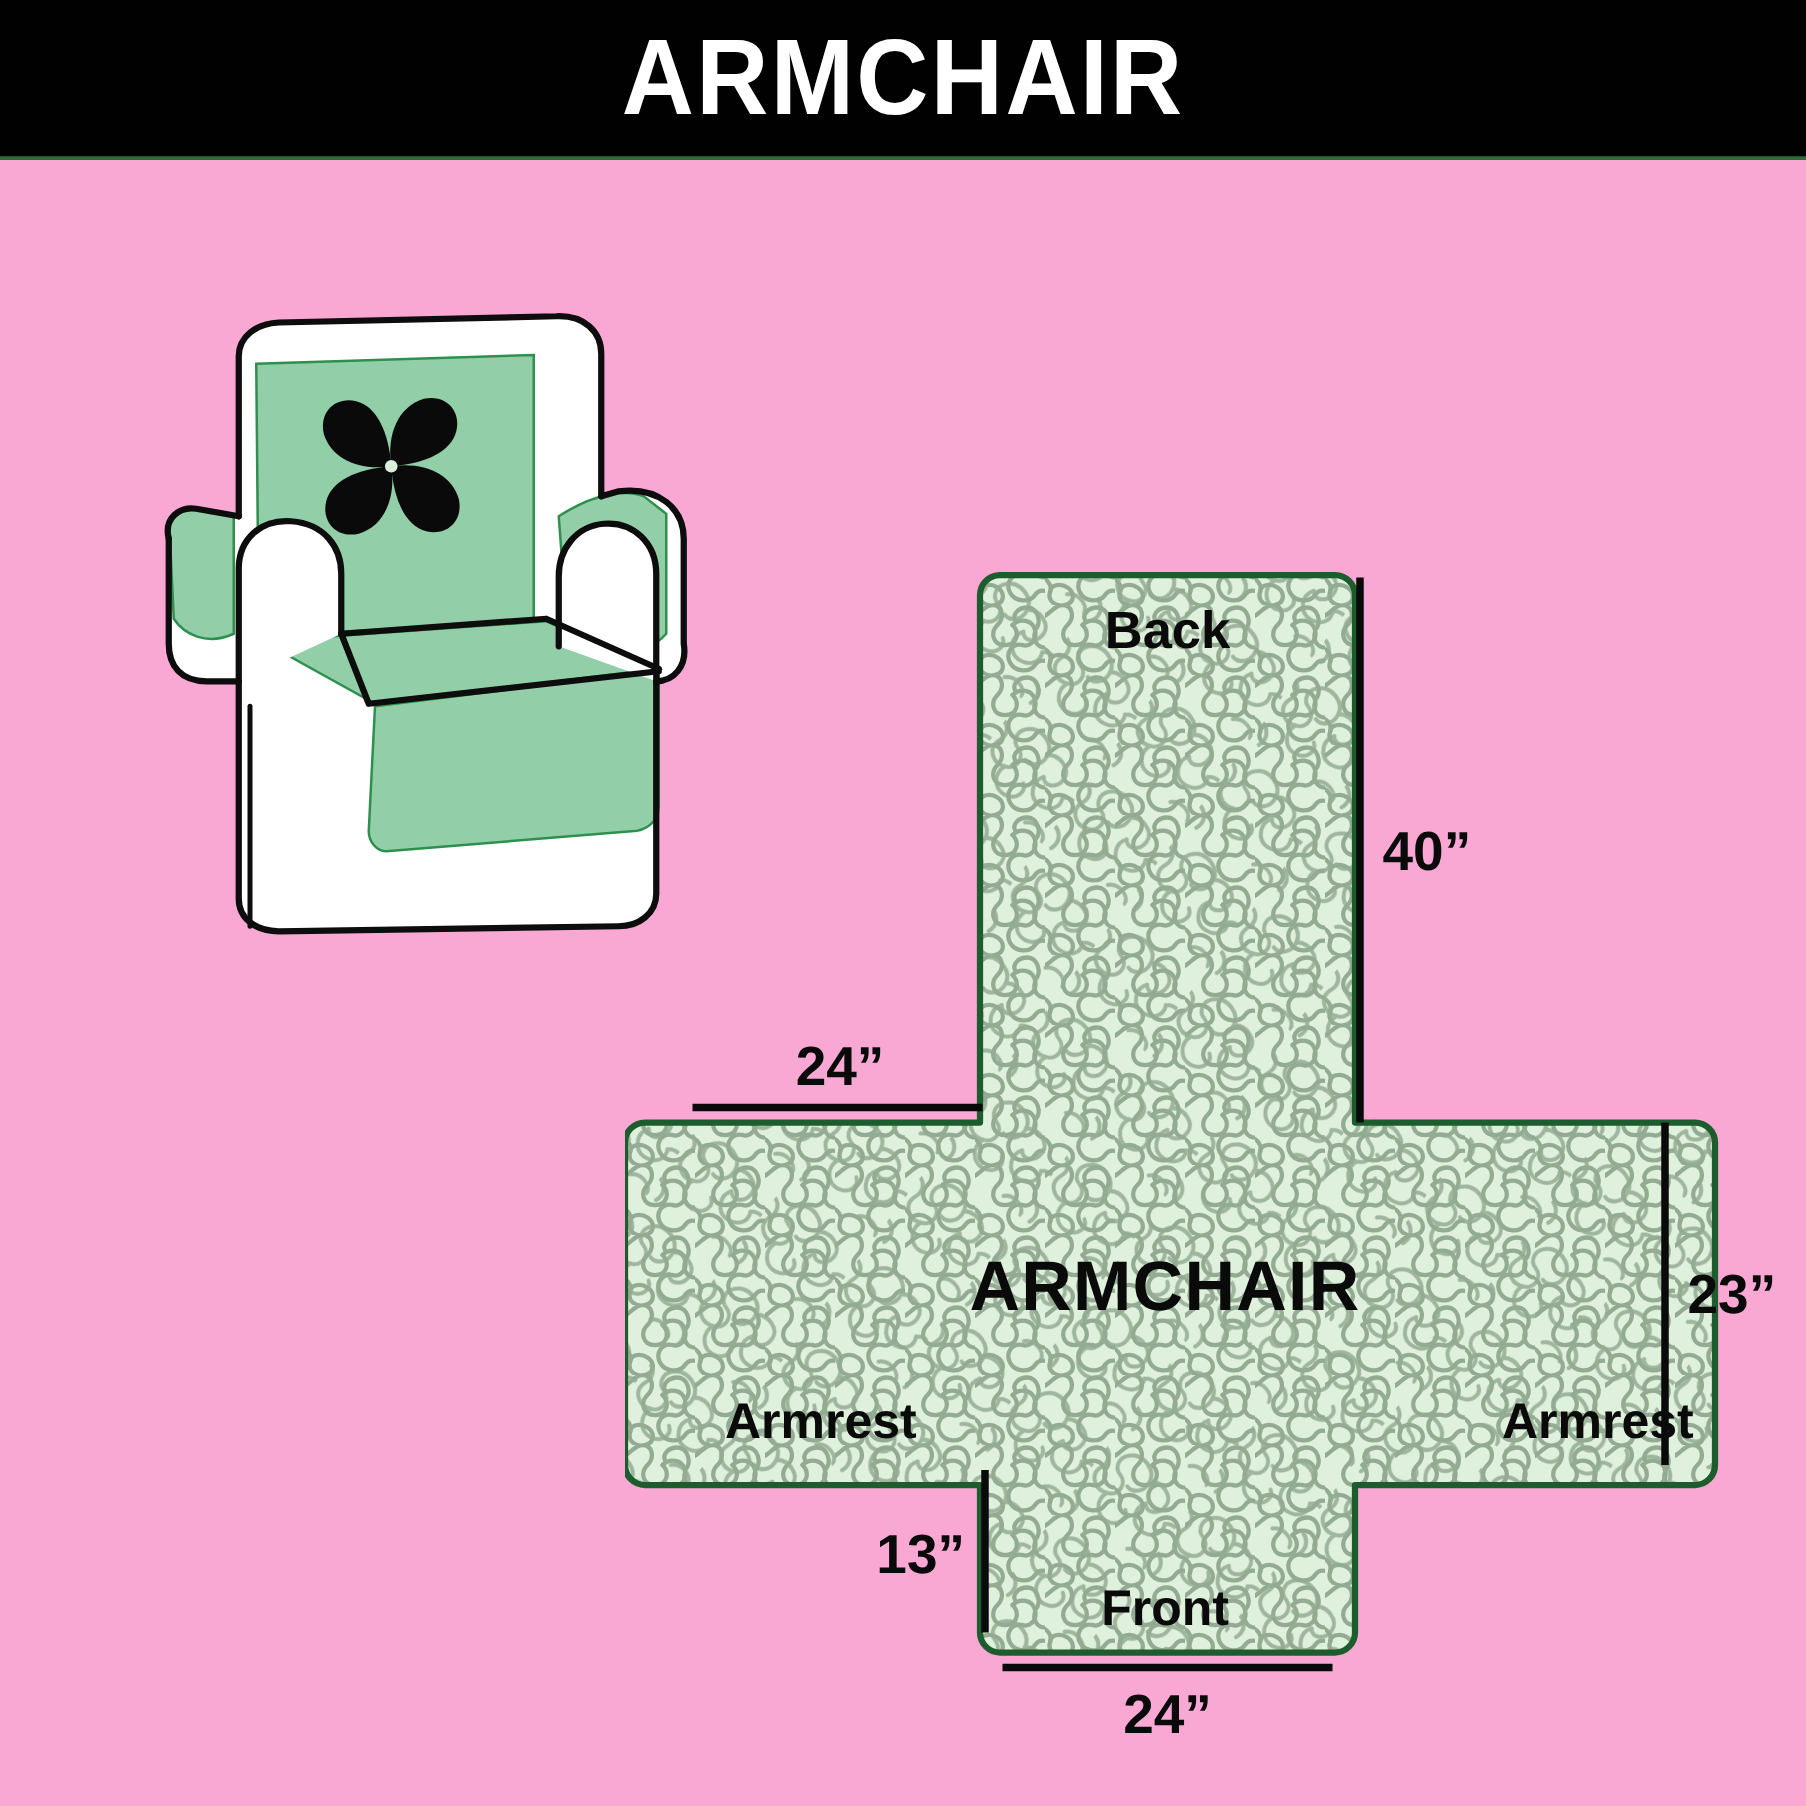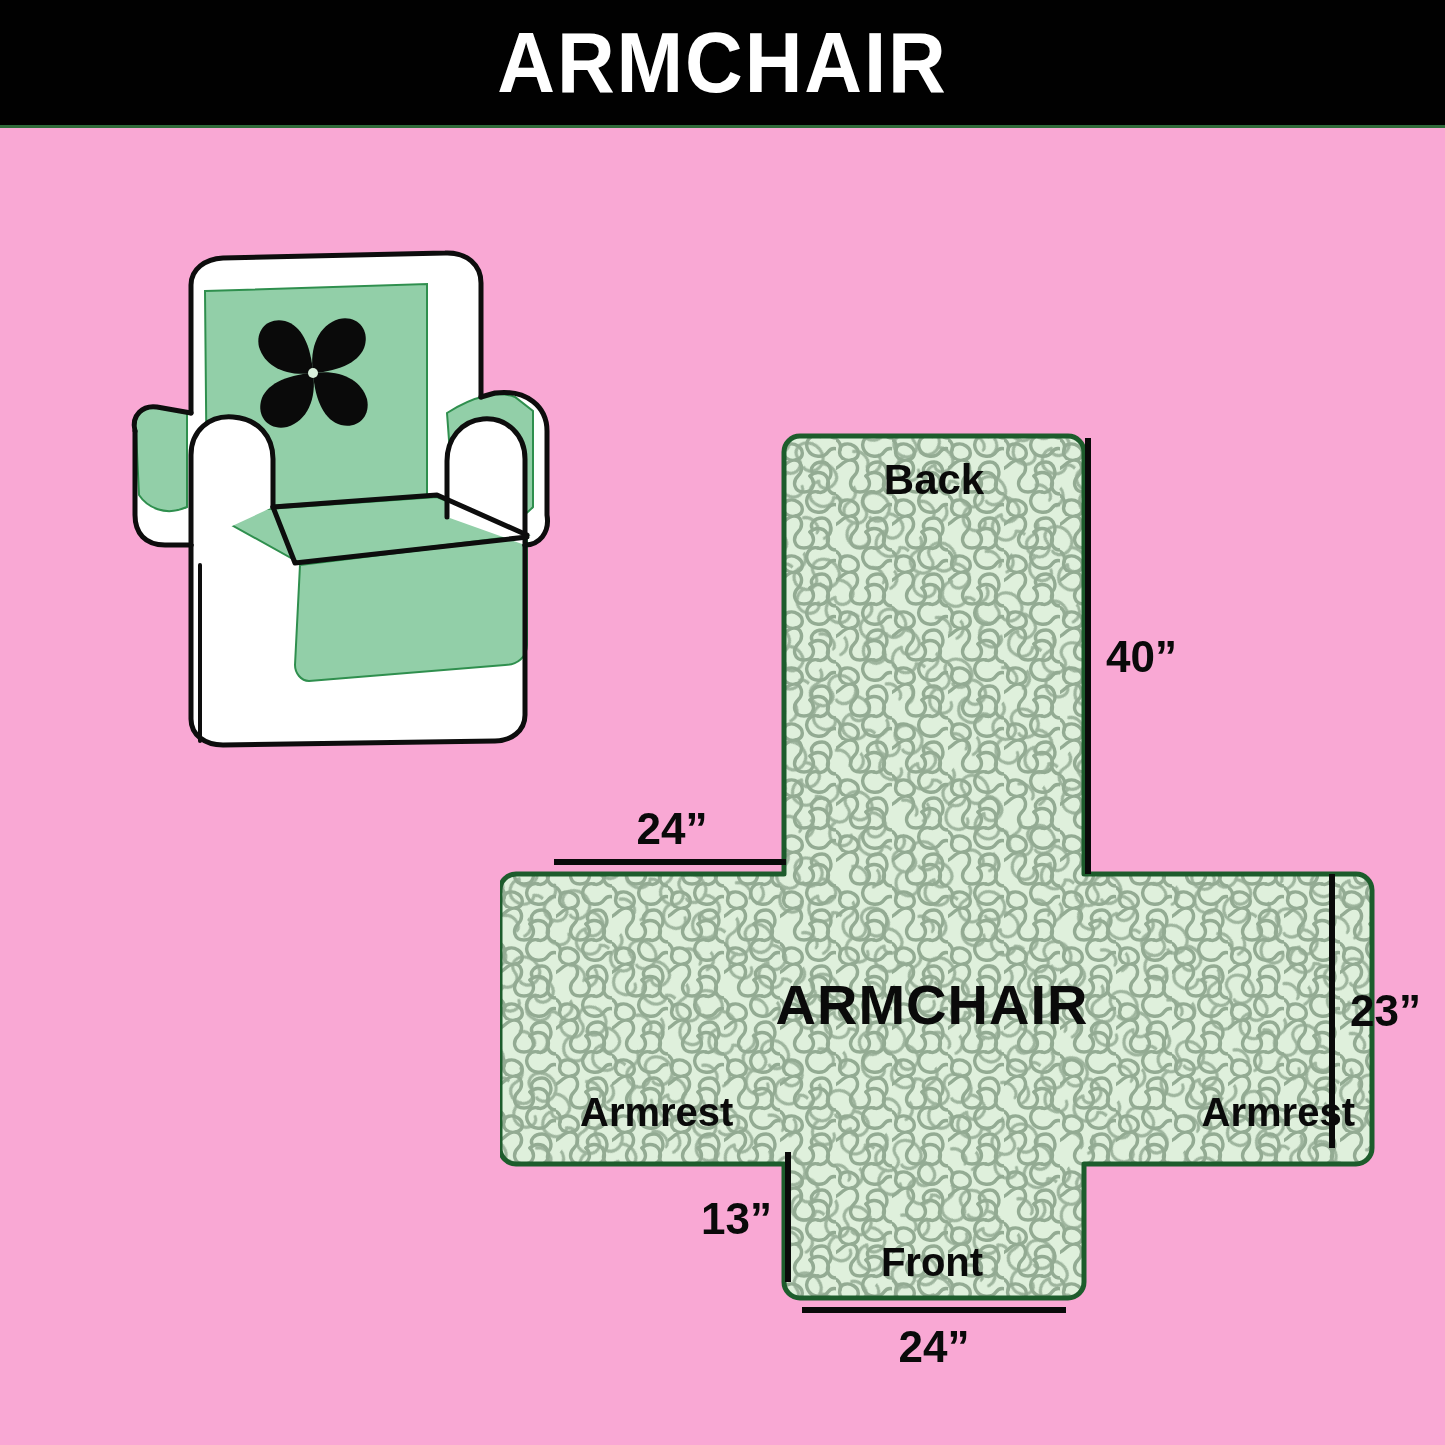--- a/index.html
+++ b/index.html
@@ -55,21 +55,21 @@
     top: 245px;
     width: 610px;
     height: 510px;
   }
   #chair-illustration svg { display: block; width: 100%; height: 100%; }
 
   
   #pattern-diagram {
     position: absolute;
     left: 500px;
-    top: 404px;
+    top: 428px;
     width: 945px;
     height: 1010px;
   }
   #pattern-diagram svg { display: block; width: 100%; height: 100%; }
 
   .dim-label, .panel-label {
     font-family: "Liberation Sans", sans-serif;
     font-weight: 700;
     fill: #0a0a0a;
   }

